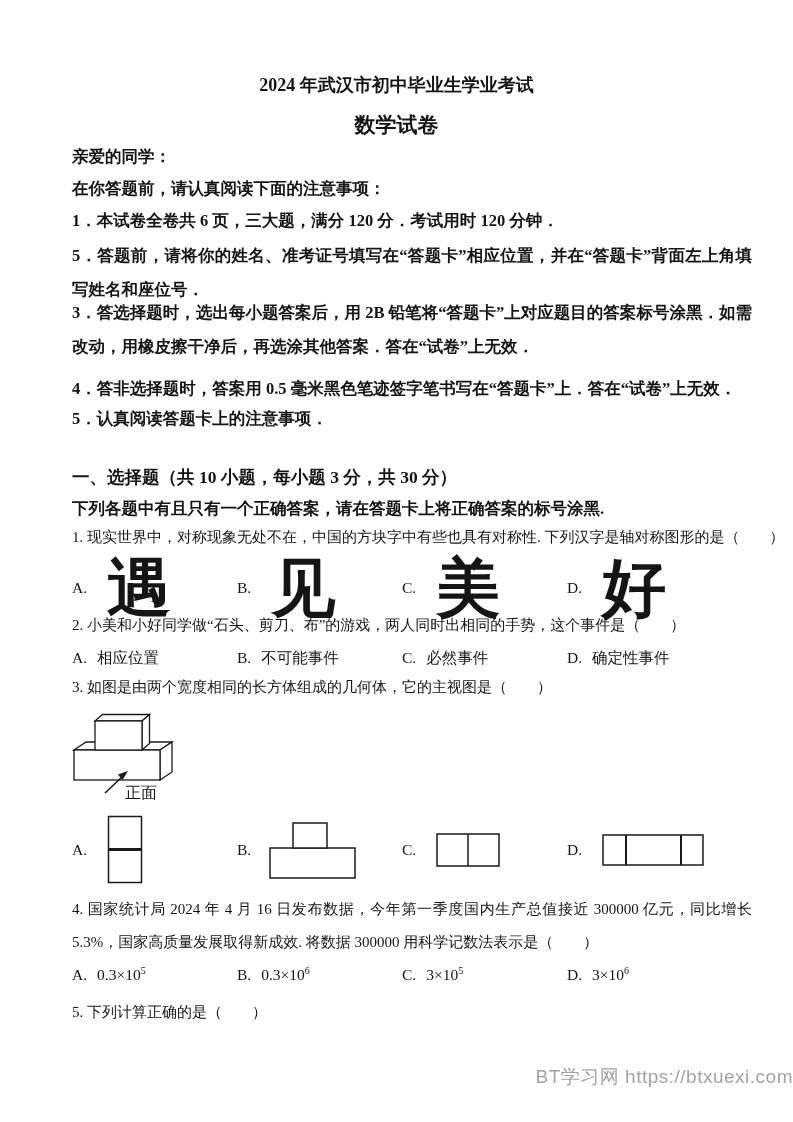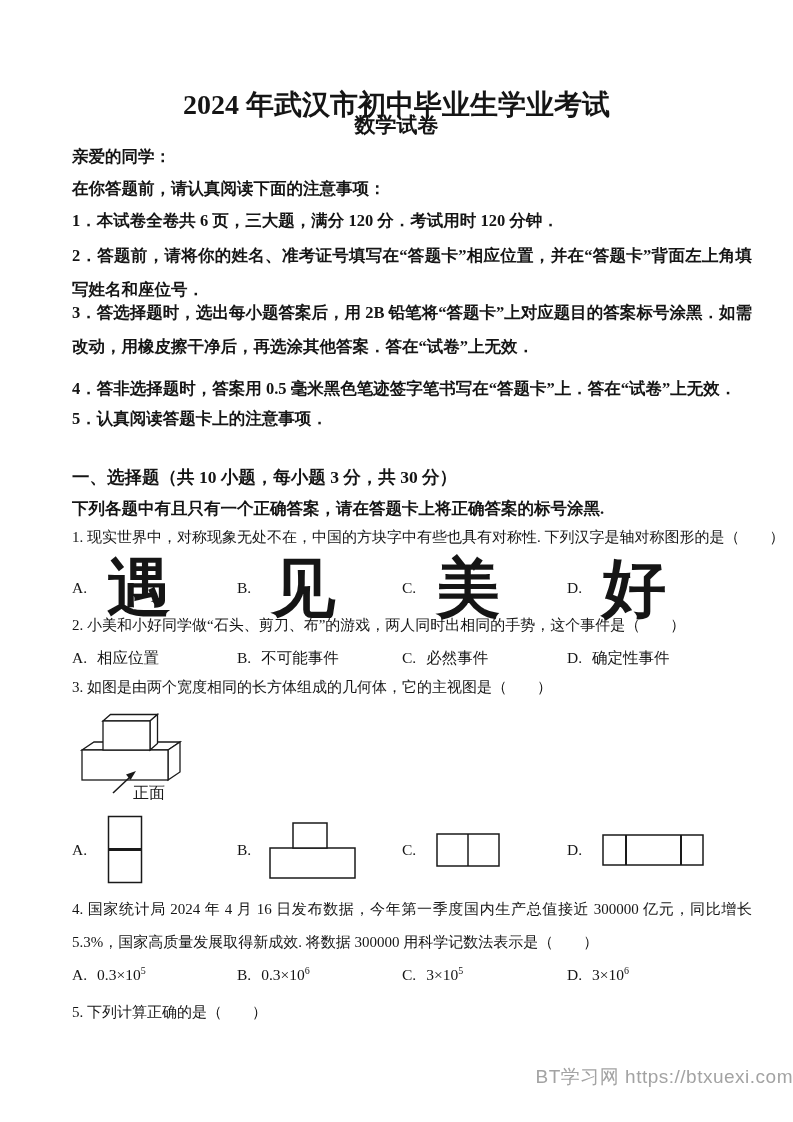--- a/index.html
+++ b/index.html
@@ -10,21 +10,21 @@
     font-family:"Liberation Serif","DejaVu Serif",serif;
     color:#151515;
     overflow:hidden;
   }
   .abs{position:absolute;left:72px;width:680px;}
   .center{left:0;width:793px;text-align:center;}
   .bold{font-weight:bold;}
   .notice{font-size:16.5px;line-height:34px;text-align:justify;}
   .oneline{white-space:nowrap;}
   .stem{font-size:15px;line-height:33px;}
-  .title{font-size:28px;line-height:30px;margin-top:20px;}
+  .title{font-size:18px;line-height:30px;}
   .subtitle{font-size:21px;line-height:28px;}
   .optrow{display:flex;align-items:center;}
   .optcell{display:flex;align-items:center;flex:0 0 25%;}
   .optlabel{font-size:15.5px;margin-right:10px;white-space:nowrap;}
   .bigchar{
     font-size:64px;line-height:1;
     font-family:"Liberation Sans","DejaVu Sans",sans-serif;
     font-weight:bold;margin-left:10px;
   }
   .opttext{font-size:15.5px;white-space:nowrap;}
@@ -43,21 +43,21 @@
   <div class="abs center title bold" style="top:70px;">2024 年武汉市初中毕业生学业考试</div>
 
   <div class="abs notice bold oneline" style="top:140px;">亲爱的同学：</div>
 
   <div class="abs center subtitle bold" style="top:111px;">数学试卷</div>
 
   <div class="abs notice bold oneline" style="top:172px;">在你答题前，请认真阅读下面的注意事项：</div>
 
   <div class="abs notice bold oneline" style="top:204px;">1．本试卷全卷共 6 页，三大题，满分 120 分．考试用时 120 分钟．</div>
 
-  <div class="abs notice bold" style="top:239px;">2．答题前，请将你的姓名、准考证号填写在“答题卡”相应位置，并在“答题卡”背面左上角填写姓名和座位号．</div>
+  <div class="abs notice bold" style="top:239px;">5．答题前，请将你的姓名、准考证号填写在“答题卡”相应位置，并在“答题卡”背面左上角填写姓名和座位号．</div>
 
   <div class="abs notice bold" style="top:296px;">3．答选择题时，选出每小题答案后，用 2B 铅笔将“答题卡”上对应题目的答案标号涂黑．如需改动，用橡皮擦干净后，再选涂其他答案．答在“试卷”上无效．</div>
 
   <div class="abs notice bold oneline" style="top:372px;">4．答非选择题时，答案用 0.5 毫米黑色笔迹签字笔书写在“答题卡”上．答在“试卷”上无效．</div>
 
   <div class="abs notice bold oneline" style="top:402px;">5．认真阅读答题卡上的注意事项．</div>
 
 
   <div class="abs notice bold oneline" style="top:460px;font-size:17.5px;">一、选择题（共 10 小题，每小题 3 分，共 30 分）</div>
 
@@ -100,21 +100,21 @@
       <span class="opttext">必然事件</span>
     </div>
     <div class="optcell">
       <span class="optlabel">D.</span>
       <span class="opttext">确定性事件</span>
     </div>
   </div>
 
   <div class="abs stem oneline" style="top:671px;">3. 如图是由两个宽度相同的长方体组成的几何体，它的主视图是（　　）</div>
 
-  <div style="position:absolute;left:73px;top:705px;width:170px;height:100px;">
+  <div style="position:absolute;left:65px;top:705px;width:170px;height:100px;">
     <svg width="170" height="100" viewBox="0 0 170 100">
 
       <polygon points="9,45 21,37 107,37 95,45" fill="#ffffff" stroke="#1a1a1a" stroke-width="1.3"></polygon>
       <polygon points="95,45 107,37 107,67 95,75" fill="#ffffff" stroke="#1a1a1a" stroke-width="1.3"></polygon>
       <rect x="9" y="45" width="86" height="30" fill="#ffffff" stroke="#1a1a1a" stroke-width="1.3"></rect>
 
       <polygon points="30,16 37.5,9.5 84.5,9.5 77,16" fill="#ffffff" stroke="#1a1a1a" stroke-width="1.3"></polygon>
       <polygon points="77,16 84.5,9.5 84.5,38.5 77,45" fill="#ffffff" stroke="#1a1a1a" stroke-width="1.3"></polygon>
       <rect x="30" y="16" width="47" height="29" fill="#ffffff" stroke="#1a1a1a" stroke-width="1.3"></rect>
 

